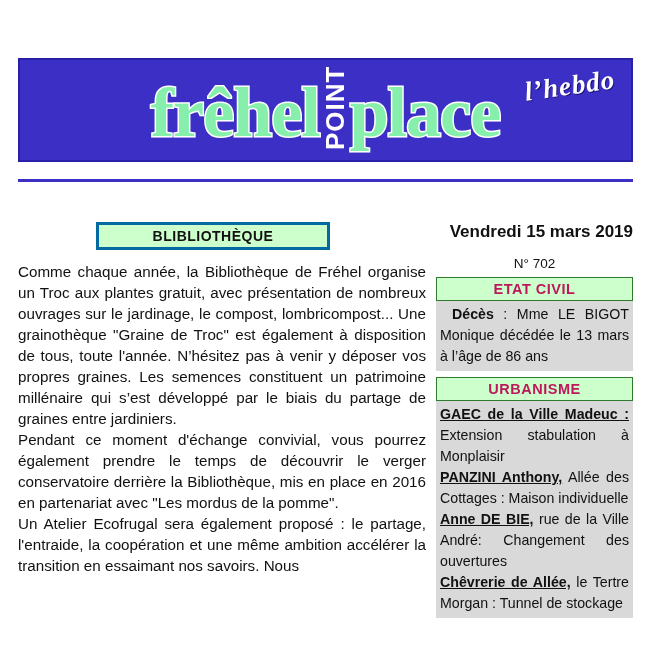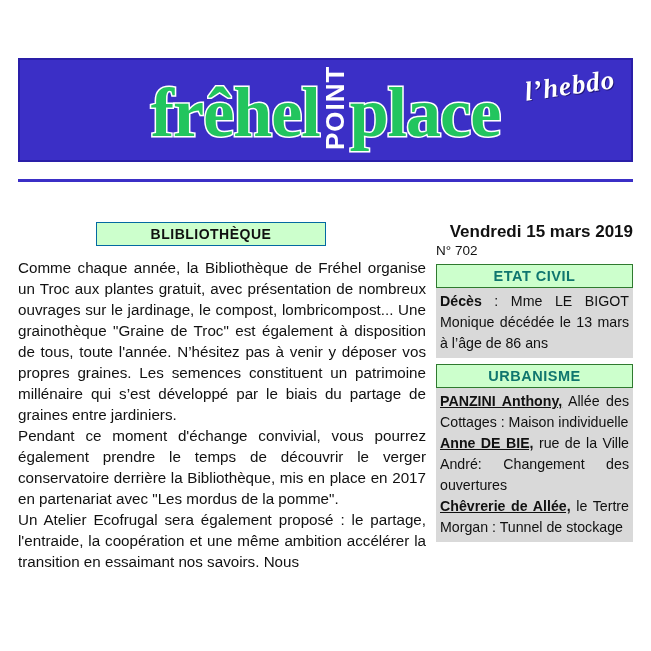--- a/index.html
+++ b/index.html
@@ -50,21 +50,21 @@
     right: 0;
     top: 16px;
     text-align: center;
     white-space: nowrap;
   }
   .title-word {
     font-family: "Liberation Serif", serif;
     font-weight: bold;
     font-size: 70px;
     line-height: 70px;
-    color: #22c55e;
+    color: #86efac;
     -webkit-text-stroke: 3px #ffffff;
     paint-order: stroke fill;
     letter-spacing: -1px;
     vertical-align: middle;
   }
   .title-point {
     display: inline-block;
     font-family: "Liberation Sans", sans-serif;
     font-weight: bold;
     font-size: 26px;
@@ -111,21 +111,21 @@
   .col-right {
     position: absolute;
     left: 418px;
     top: 0;
     width: 197px;
   }
 
   
   .section-banner {
     background: #ccffcc;
-    border: 1px solid #0369a1;
+    border: 3px solid #0369a1;
     text-align: center;
     font-weight: bold;
     font-size: 14px;
     letter-spacing: 0.5px;
     padding: 3px 0 3px 0;
     width: 228px;
     margin-left: 78px;
     color: #111;
   }
   .body-text {
@@ -142,47 +142,48 @@
 
   
   .date-line {
     text-align: right;
     font-weight: bold;
     font-size: 17px;
     color: #111;
     white-space: nowrap;
   }
   .issue-line {
+    text-align: center;
     font-size: 13.5px;
     color: #111;
-    margin-top: 1px;
+    margin-top: 14px;
   }
   .right-banner {
     background: #ccffcc;
     border: 1px solid #2f7a2f;
     text-align: center;
     font-weight: bold;
     font-size: 14.5px;
     letter-spacing: 0.5px;
     padding: 3px 0;
-    color: #0f766e;
+    color: #be185d;
     margin-top: 6px;
   }
   .gray-block {
     background: #d9d9d9;
     font-size: 14.2px;
     line-height: 21px;
     color: #111;
     padding: 3px 4px 4px 4px;
     text-align: justify;
     margin-top: 0;
   }
   .gray-block p { margin: 0; }
   .u { text-decoration: underline; font-weight: bold; }
-  .b { font-weight: bold; }
+  .b { font-weight: bold; margin-left: 12px; }
 </style>
 </head>
 <body>
 
 <div class="masthead">
   <div class="masthead-box">
     <div class="title-line">
       <span class="title-word">frêhel</span><span class="title-point">POINT</span><span class="title-word">place</span>
     </div>
     <div class="hebdo">l’hebdo</div>
@@ -190,35 +191,36 @@
   <div class="masthead-sub">L'HEBDOMADAIRE  D'INFORMATIONS  COMMUNALES</div>
   <div class="masthead-rule"></div>
 </div>
 
 <div class="content">
 
   <div class="col-left">
     <div class="section-banner">BLIBLIOTHÈQUE</div>
     <div class="body-text">
       <p>Comme chaque année, la Bibliothèque de Fréhel organise un Troc aux plantes gratuit, avec présentation de nombreux ouvrages sur le jardinage, le compost, lombricompost... Une grainothèque "Graine de Troc" est également à disposition de tous, toute l'année. N’hésitez pas à venir y déposer vos propres graines. Les semences constituent un patrimoine millénaire qui s’est développé par le biais du partage de graines entre jardiniers.</p>
-      <p>Pendant ce moment d'échange convivial, vous pourrez également prendre le temps de découvrir le verger conservatoire derrière la Bibliothèque, mis en place en 2017 en partenariat avec "Les mordus de la pomme".</p>
+      <p>Pendant ce moment d'échange convivial, vous pourrez également prendre le temps de découvrir le verger conservatoire derrière la Bibliothèque, mis en place en 2016 en partenariat avec "Les mordus de la pomme".</p>
       <p>Un Atelier Ecofrugal sera également proposé : le partage, l'entraide, la coopération et une même ambition accélérer la transition en essaimant nos savoirs. Nous</p>
     </div>
   </div>
 
   <div class="col-right">
     <div class="date-line">Vendredi 15 mars 2019</div>
     <div class="issue-line">N° 702</div>
 
     <div class="right-banner">ETAT CIVIL</div>
     <div class="gray-block">
       <p><span class="b">Décès</span><span> : Mme LE BIGOT Monique décédée le 13 mars à l’âge de 86 ans</span></p>
     </div>
 
     <div class="right-banner">URBANISME</div>
     <div class="gray-block">
+      <p><span class="u">GAEC de la Ville Madeuc :</span><span> Extension stabulation à Monplaisir</span></p>
       <p><span class="u">PANZINI Anthony,</span><span> Allée des Cottages : Maison individuelle</span></p>
       <p><span class="u">Anne DE BIE,</span><span> rue de la Ville André: Changement des ouvertures</span></p>
       <p><span class="u">Chêvrerie de Allée,</span><span> le Tertre Morgan : Tunnel de stockage</span></p>
     </div>
   </div>
 
 </div>
 
 </body></html>

